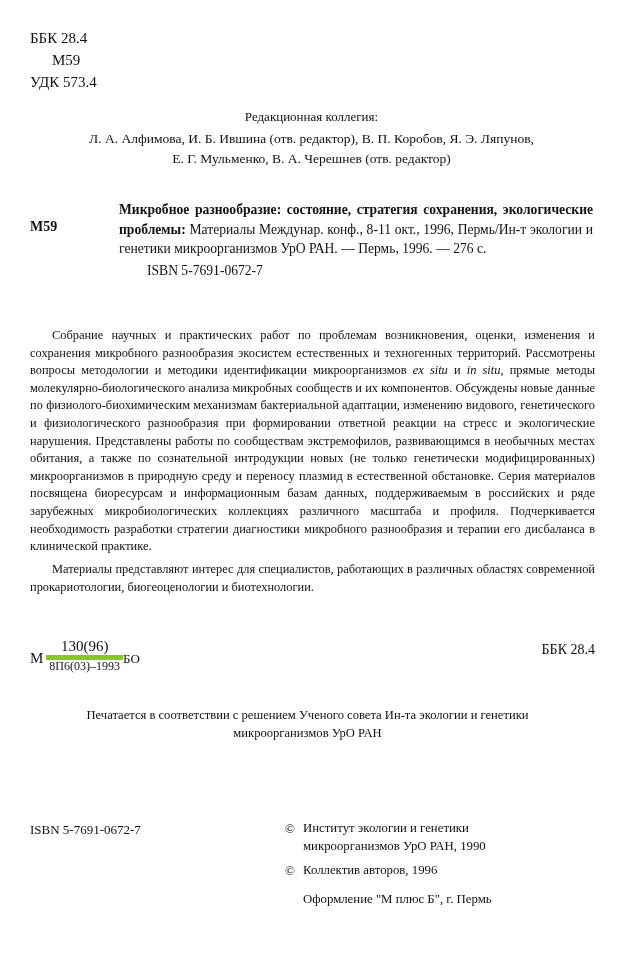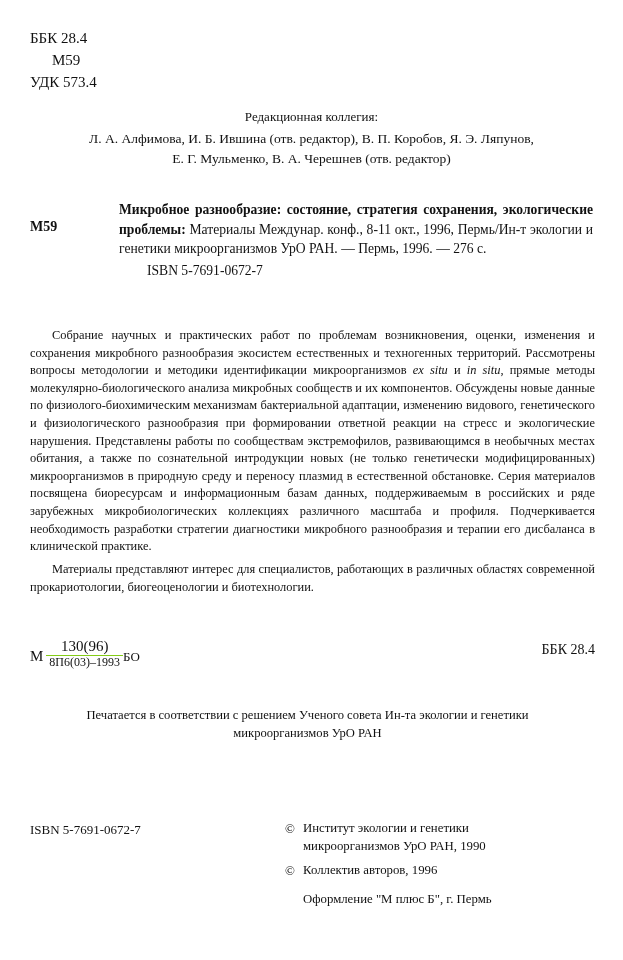--- a/index.html
+++ b/index.html
@@ -133,21 +133,21 @@
     line-height: 1.12;
   }
   .frac .num {
     display: block;
     font-size: 15px;
     padding: 0 3px;
   }
   .frac .den {
     display: block;
     font-size: 12px;
-    border-top: 1px solid #84cc16;
+    border-top: 5px solid #84cc16;
     padding: 0 3px;
   }
   .bc-left .bo {
     font-size: 13px;
     padding-top: 6px;
   }
   .bc-right {
     font-size: 14px;
     padding-top: 4px;
   }

